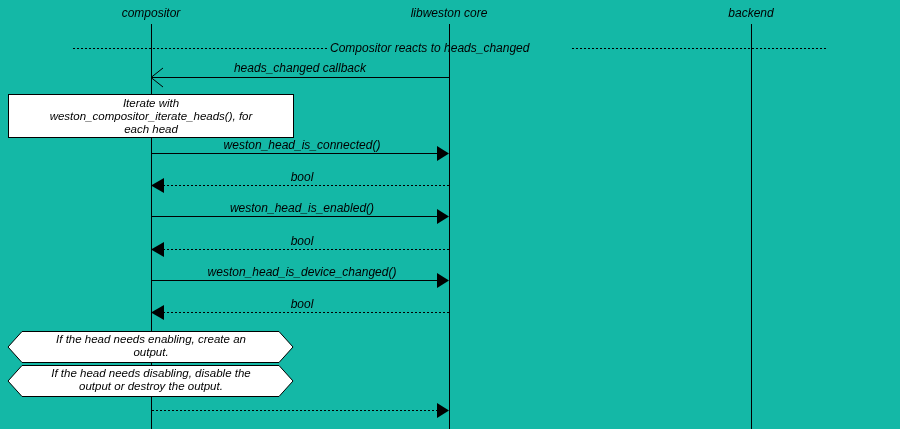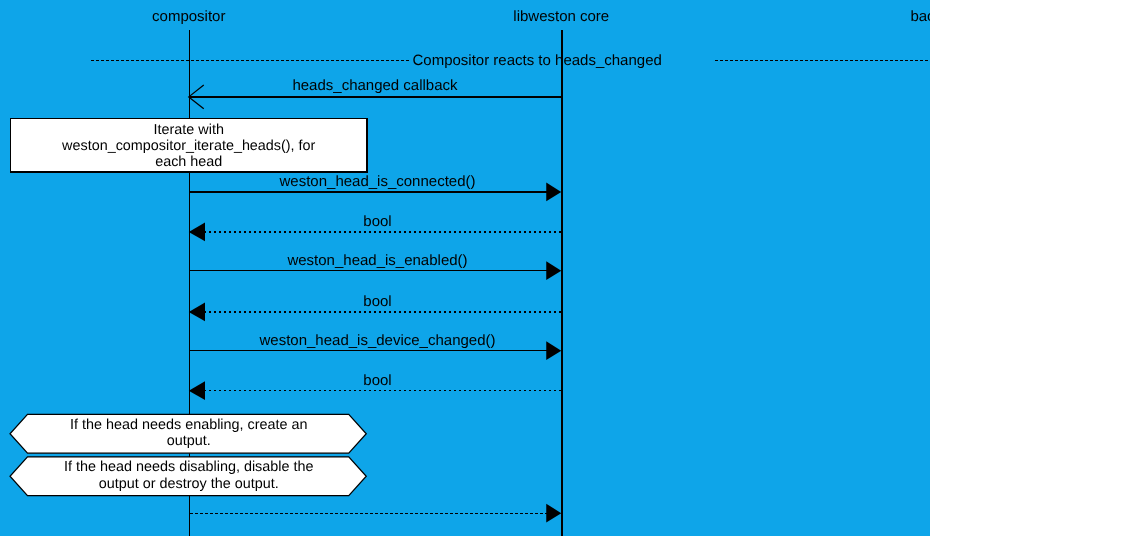--- a/index.html
+++ b/index.html
@@ -7,24 +7,25 @@
     margin: 0;
     padding: 0;
     background: #ffffff;
   }
   body {
     font-family: "Liberation Sans", sans-serif;
     color: #000000;
   }
   #diagram-root {
     position: relative;
-    width: 744px;
+    width: 900px;
     height: 429px;
-    background: #0ea5e9;
+    background: #14b8a6;
     overflow: hidden;
+    font-style: italic;
   }
   #diagram-svg {
     position: absolute;
     left: 0;
     top: 0;
     width: 900px;
     height: 429px;
     display: block;
   }
   .lifeline-label {

